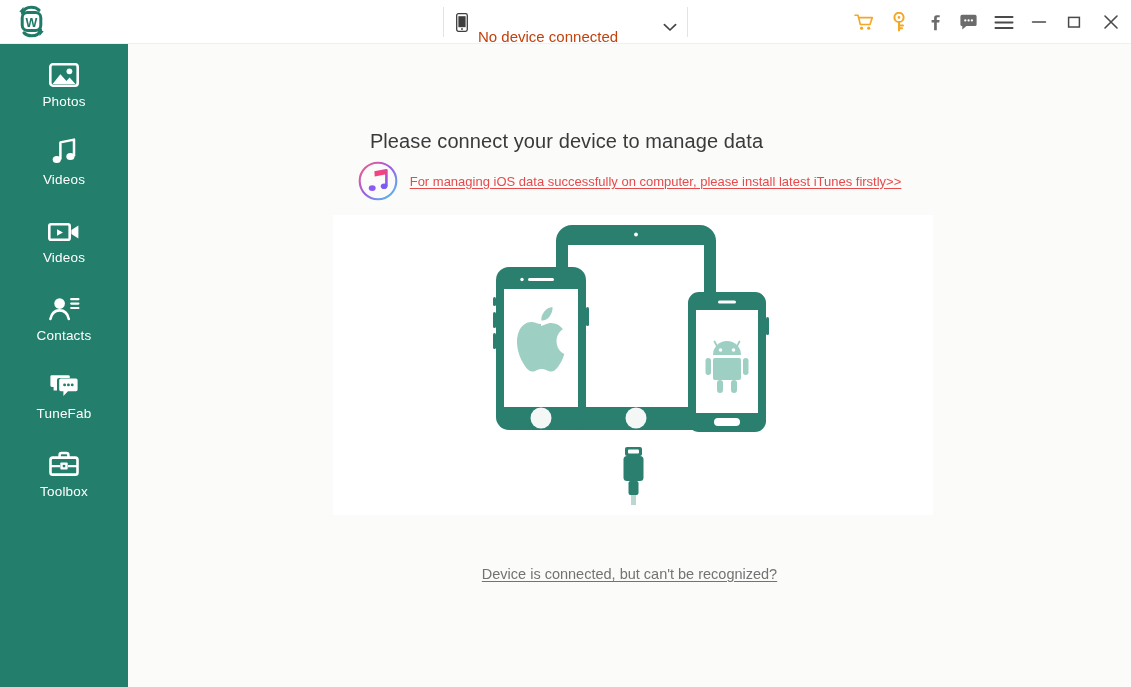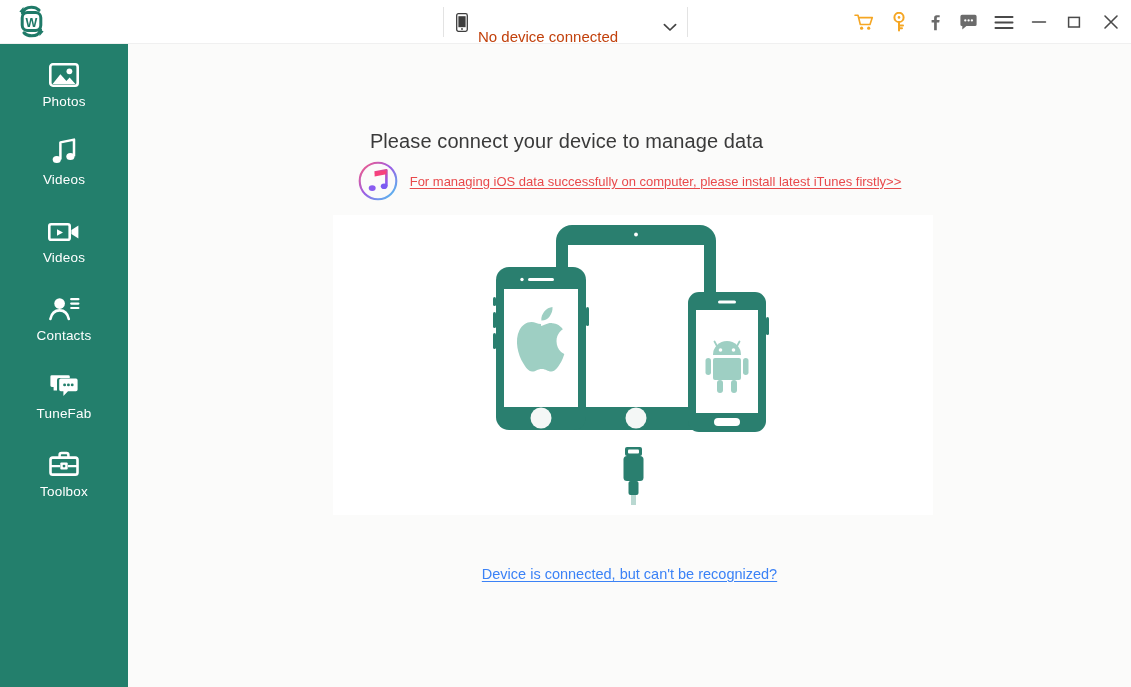--- a/index.html
+++ b/index.html
@@ -76,21 +76,21 @@
   .panel {
     position:absolute; left:205px; top:171px; width:600px; height:300px;
     background:#ffffff;
   }
   .devices-art { position:absolute; left:50%; top:0; transform:translateX(-50%); }
 
   .bottom-link {
     position:absolute; left:0; top:521px; width:1003px; text-align:center;
   }
   .bottom-link span {
-    font-size:14.5px; color:#3b82f6; text-decoration:underline;
+    font-size:14.5px; color:#737373; text-decoration:underline;
     text-underline-offset:2px; cursor:pointer;
   }
 </style>
 </head>
 <body>
 
 <div class="app">
 
   <div class="titlebar">
 

